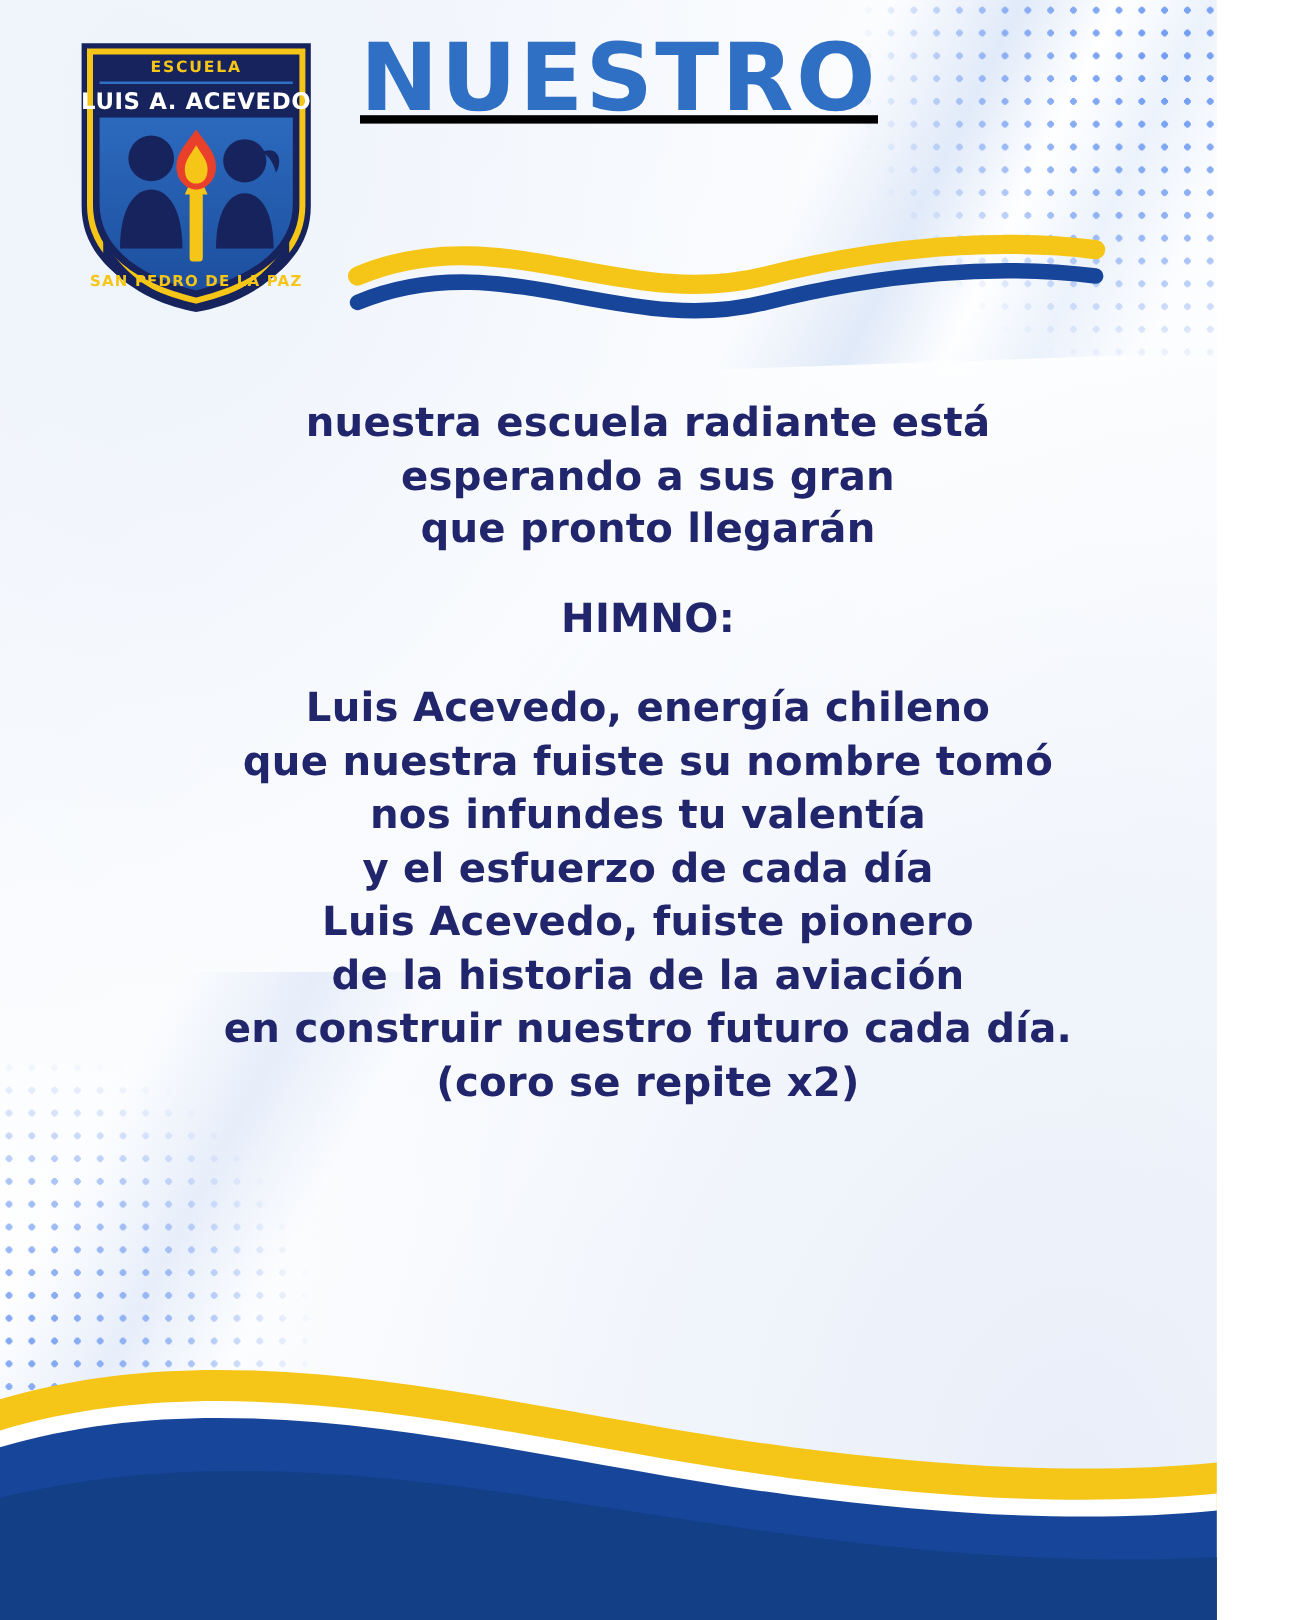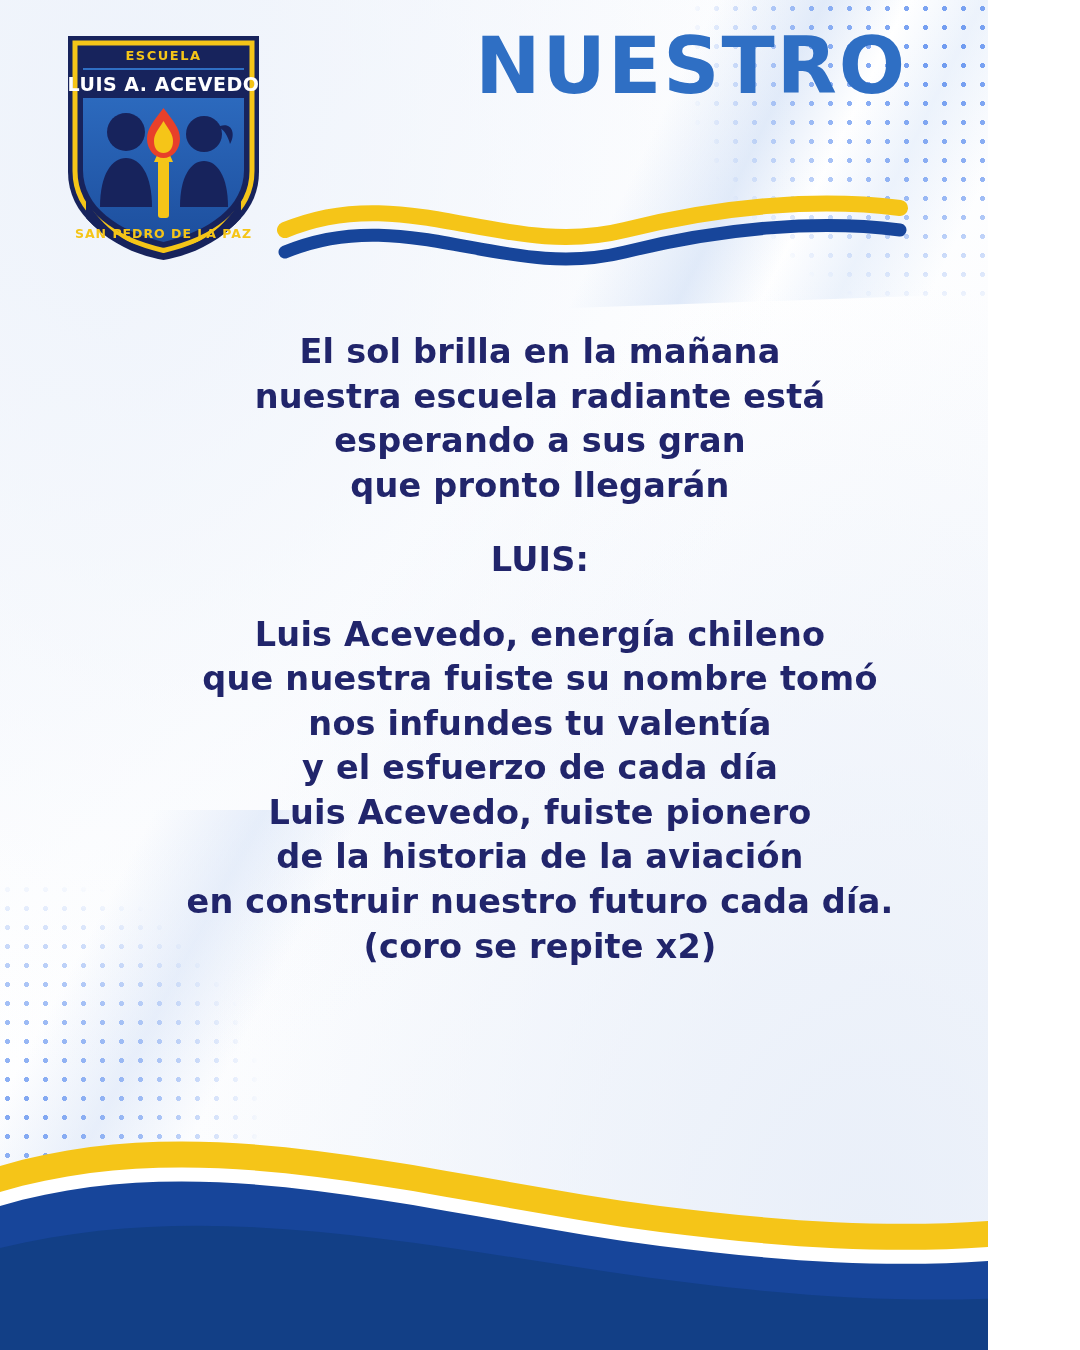--- a/index.html
+++ b/index.html
@@ -15,20 +15,21 @@
   }
   .poster {
     position: relative;
     width: 988px;
     height: 1350px;
     background:
       radial-gradient(ellipse at 12% 8%, #eef3fb 0%, rgba(238,243,251,0) 55%),
       radial-gradient(ellipse at 88% 92%, #e9eff9 0%, rgba(233,239,249,0) 55%),
       linear-gradient(135deg, #f7f9fd 0%, #ffffff 40%, #f4f7fc 100%);
     overflow: hidden;
+    padding-left: 26px;
   }
 
   
   .dots {
     position: absolute;
     pointer-events: none;
   }
   .dots-tr {
     top: -20px;
     right: -30px;
@@ -81,23 +82,24 @@
     left: 56px;
     width: 215px;
     height: 240px;
   }
   .crest svg { display:block; width:100%; height:100%; }
 
   
   .title-block {
     position: absolute;
     top: 28px;
-    left: 287px;
+    left: 300px;
     width: 620px;
-    text-align: right;
+    text-align: left;
+    text-decoration: underline;
   }
   .title-line {
     font-family: "DejaVu Sans", sans-serif;
     font-weight: 700;
     font-size: 78px;
     line-height: .98;
     letter-spacing: 2px;
     color: #2f6fc4;
     text-transform: uppercase;
   }
@@ -189,29 +191,28 @@
     <div class="title-line l1">NUESTRO</div>
     <svg class="title-swoosh" viewBox="0 0 640 110" aria-hidden="true">
       <path d="M10 62 C130 12 230 92 350 62 C450 37 545 30 625 40" fill="none" stroke="#f5c518" stroke-width="16" stroke-linecap="round"></path>
       <path d="M10 84 C130 34 230 114 350 84 C450 59 545 52 625 62" fill="none" stroke="#17459a" stroke-width="13" stroke-linecap="round"></path>
     </svg>
   </div>
 
   <div class="lyrics">
 
     <div class="stanza">
-      <div class="line">El sol brilla en la mañana</div>
       <div class="line">nuestra escuela radiante está</div>
       <div class="line">esperando a sus gran</div>
       <div class="line">que pronto llegarán</div>
     </div>
 
 
     <div class="stanza">
-      <div class="line">LUIS:</div>
+      <div class="line">HIMNO:</div>
     </div>
 
     <div class="stanza">
       <div class="line">Luis Acevedo, energía chileno</div>
       <div class="line">que nuestra fuiste su nombre tomó</div>
       <div class="line">nos infundes tu valentía</div>
       <div class="line">y el esfuerzo de cada día</div>
       <div class="line">Luis Acevedo, fuiste pionero</div>
       <div class="line">de la historia de la aviación</div>
       <div class="line">en construir nuestro futuro cada día.</div>

